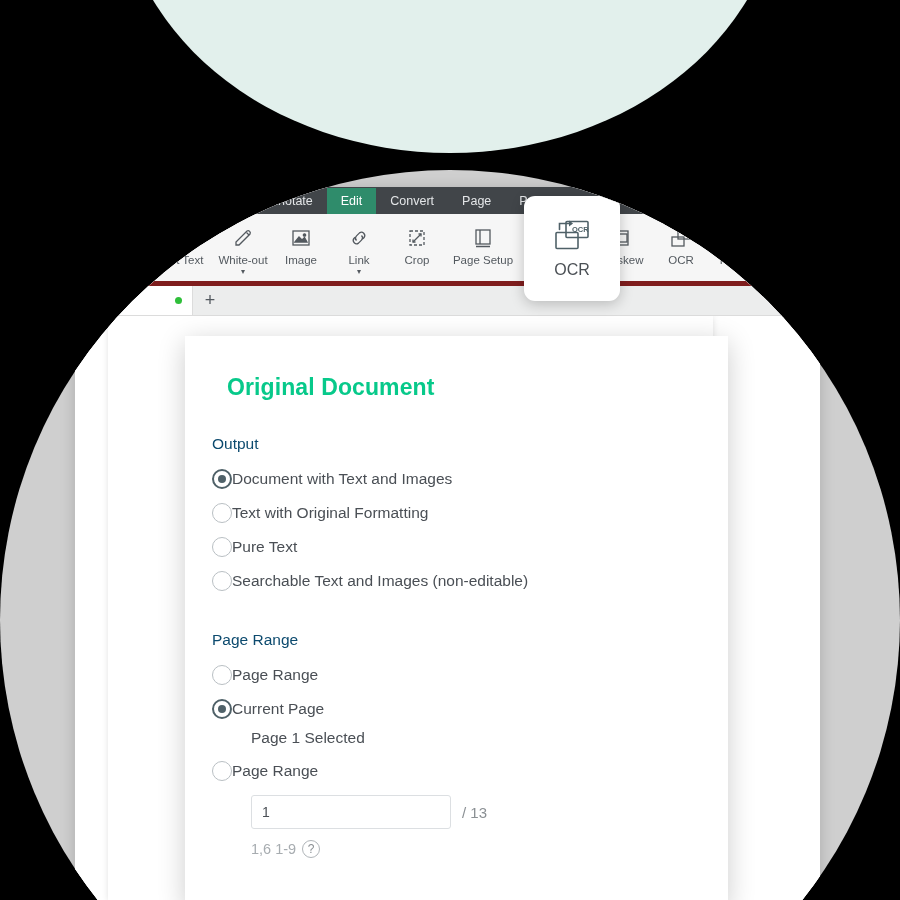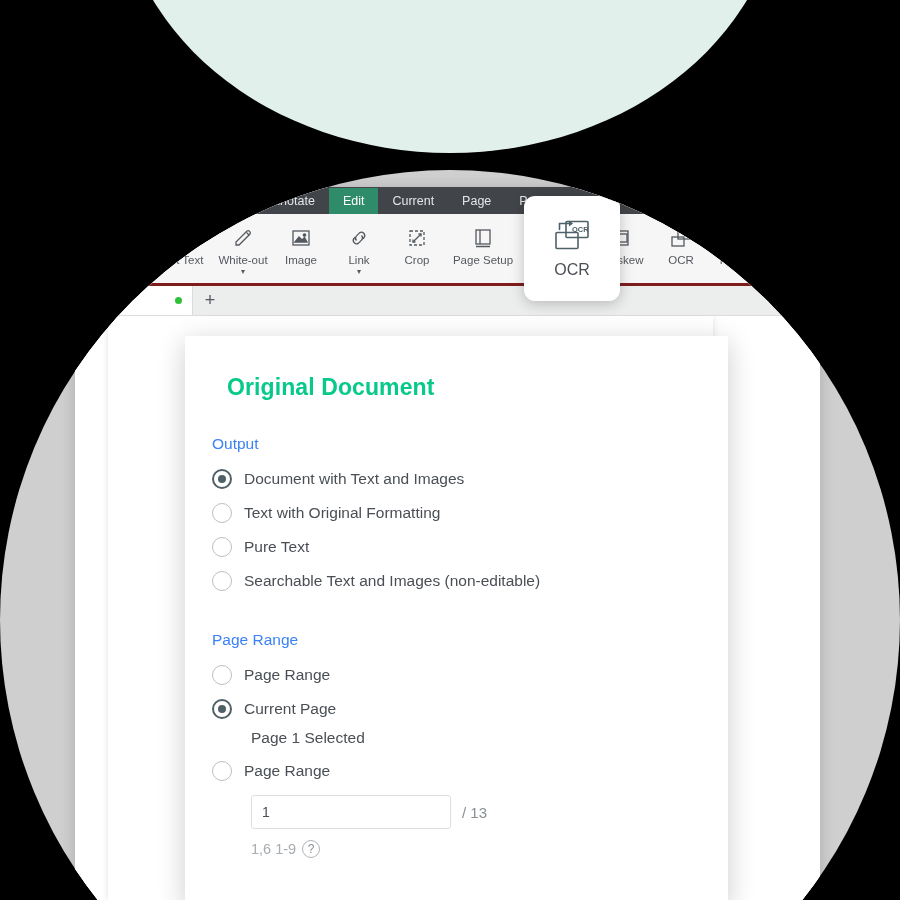--- a/index.html
+++ b/index.html
@@ -88,21 +88,21 @@
   .grid-ico i:nth-child(1){left:0;top:0;}
   .grid-ico i:nth-child(2){left:6px;top:0;}
   .grid-ico i:nth-child(3){left:0;top:6px;}
   .grid-ico i:nth-child(4){left:6px;top:6px;border-radius:50%;}
 
   
   #ribbon {
     position: relative;
     height: 72px;
     background: #f6f6f6;
-    border-bottom: 3px solid #7f1d1d;
+    border-bottom: 5px solid #7f1d1d;
     display: flex;
     align-items: flex-start;
     padding-top: 6px;
   }
   .rb-item {
     width: 58px;
     display: flex; flex-direction: column; align-items: center;
     gap: 3px;
     padding-top: 5px;
     color: #53595f;
@@ -224,25 +224,25 @@
   }
   #dlg-title {
     font-size: 23px;
     font-weight: bold;
     color: #07c98a;
     letter-spacing: .1px;
     margin: 0 0 34px 15px;
   }
   .sec-head {
     font-size: 15.5px;
-    color: #3b82f6;
+    color: #0c4a6e;
     margin: 0 0 16px 0;
   }
   .radio-row {
-    display: flex; align-items: center; gap: 12px;
+    display: flex; align-items: center; gap: 0;
     margin-bottom: 14px;
     font-size: 15.5px;
     color: #4a4f55;
   }
   .radio {
     width: 20px; height: 20px; border-radius: 50%;
     border: 1.6px solid #b9bfc3;
     flex: 0 0 auto;
     position: relative;
     background: #fff;
@@ -297,21 +297,21 @@
         <div id="menubar">
           <div class="nav-icons">
             <span class="nav-ico">↶</span>
             <span class="nav-ico">↷</span>
           </div>
           <div class="menu-items" id="menu-list">
               <div class="menu-item">Home</div>
               <div class="menu-item">View</div>
               <div class="menu-item">Annotate</div>
               <div class="menu-item active">Edit</div>
-              <div class="menu-item">Current</div>
+              <div class="menu-item">Convert</div>
               <div class="menu-item">Page</div>
               <div class="menu-item">Protect</div>
               <div class="menu-item">Share</div>
               <div class="menu-item">Help</div>
             </div>
           <div id="search-tools">
             <span class="grid-ico">
                 <i></i>
                 <i></i>
                 <i></i>

